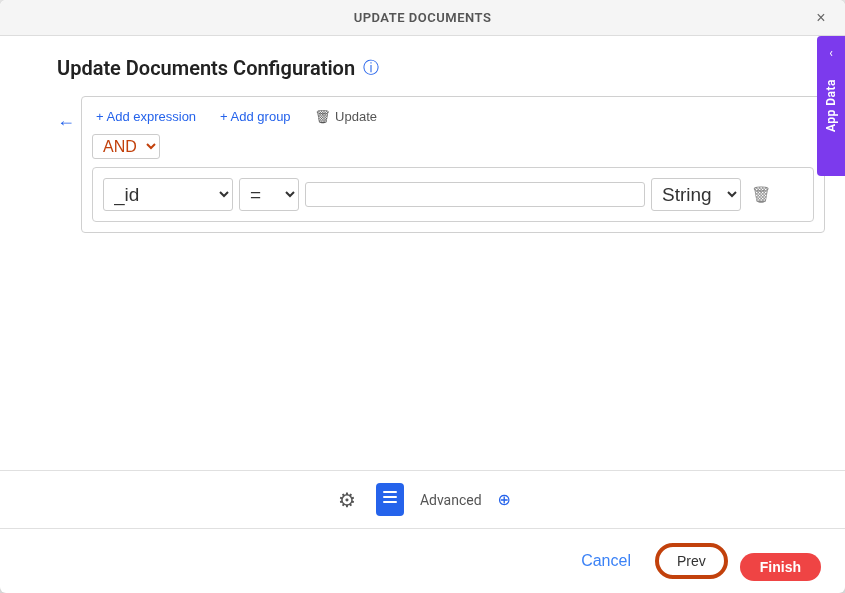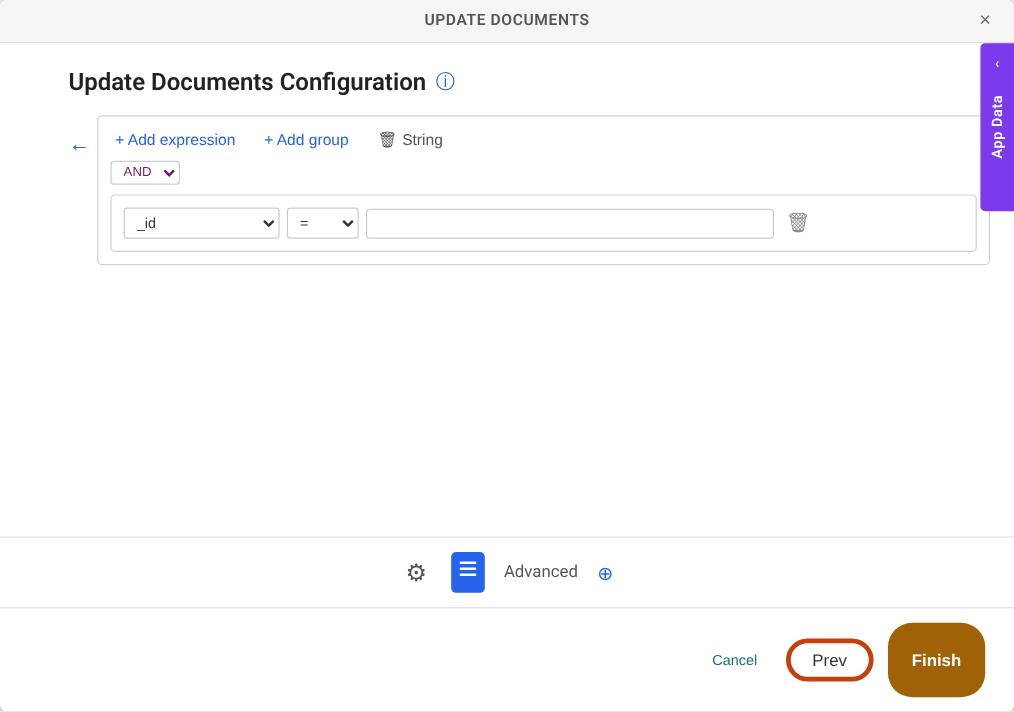--- a/index.html
+++ b/index.html
@@ -157,42 +157,42 @@
     }
 
     .delete-btn {
       color: #555;
     }
 
     .and-select {
       border: 1px solid #ccc;
       border-radius: 3px;
       padding: 2px 6px;
-      font-size: 11px;
+      font-size: 16px;
       background: #fff;
       cursor: pointer;
-      color: #701a75;
+      color: #c2410c;
     }
 
     
     .expression-area {
       border: 1px solid #d0d0d0;
       border-radius: 4px;
       padding: 10px;
     }
     .expression-row {
       display: flex;
       align-items: center;
       gap: 6px;
     }
     .expr-select {
       border: 1px solid #ccc;
       border-radius: 3px;
       padding: 4px 6px;
-      font-size: 12px;
+      font-size: 19px;
       background: #fff;
       cursor: pointer;
       color: #333;
     }
     .field-select { width: 130px; }
     .operator-select { width: 60px; }
     .value-input {
       flex: 1;
       border: 1px solid #ccc;
       border-radius: 3px;
@@ -259,43 +259,44 @@
       padding: 12px 24px;
       display: flex;
       align-items: center;
       justify-content: flex-end;
       gap: 12px;
     }
     .cancel-btn {
       background: none;
       border: none;
       cursor: pointer;
-      color: #0f766e;
-      font-size: 12px;
+      color: #3b82f6;
+      font-size: 16px;
       padding: 6px 12px;
       border-radius: 4px;
     }
     .prev-btn {
       background: none;
       border: 4px solid #c2410c;
       border-radius: 20px;
       padding: 6px 18px;
       cursor: pointer;
       font-size: 14px;
       color: #333;
     }
     .finish-btn {
-      background: #a16207;
+      background: #ef4444;
       color: #fff;
       border: none;
       border-radius: 20px;
-      padding: 23px 20px;
+      padding: 6px 20px;
       cursor: pointer;
       font-size: 14px;
       font-weight: 600;
+      margin-top: 12px;
     }
   </style>
 </head>
 <body>
 
 <div class="modal-container">
 
   <div class="title-bar">
     <span class="title-bar-text">UPDATE DOCUMENTS</span>
     <button class="close-btn">×</button>
@@ -319,21 +320,21 @@
       
       <div class="filter-toolbar">
         <button class="toolbar-btn">
           <span>+ Add expression</span>
         </button>
         <button class="toolbar-btn">
           <span>+ Add group</span>
         </button>
         <button class="toolbar-btn delete-btn">
           <span>🗑</span>
-          <span>String</span>
+          <span>Update</span>
         </button>
       </div>
 
       
       <select class="and-select">
         <option>AND</option>
         <option>OR</option>
       </select>
 
       
@@ -349,20 +350,26 @@
 
           <select class="expr-select operator-select">
             <option>=</option>
             <option>!=</option>
             <option>&lt;</option>
             <option>&gt;</option>
           </select>
 
           <input type="text" class="value-input" value="" placeholder="" style="">
 
+          <select class="expr-select type-select">
+            <option>String</option>
+            <option>Number</option>
+            <option>Boolean</option>
+            <option>Date</option>
+          </select>
 
           <button class="trash-btn">
             <span>🗑</span>
           </button>
         </div>
       </div>
     </div>
   </div>
 
   <div style="flex:1;"></div>

